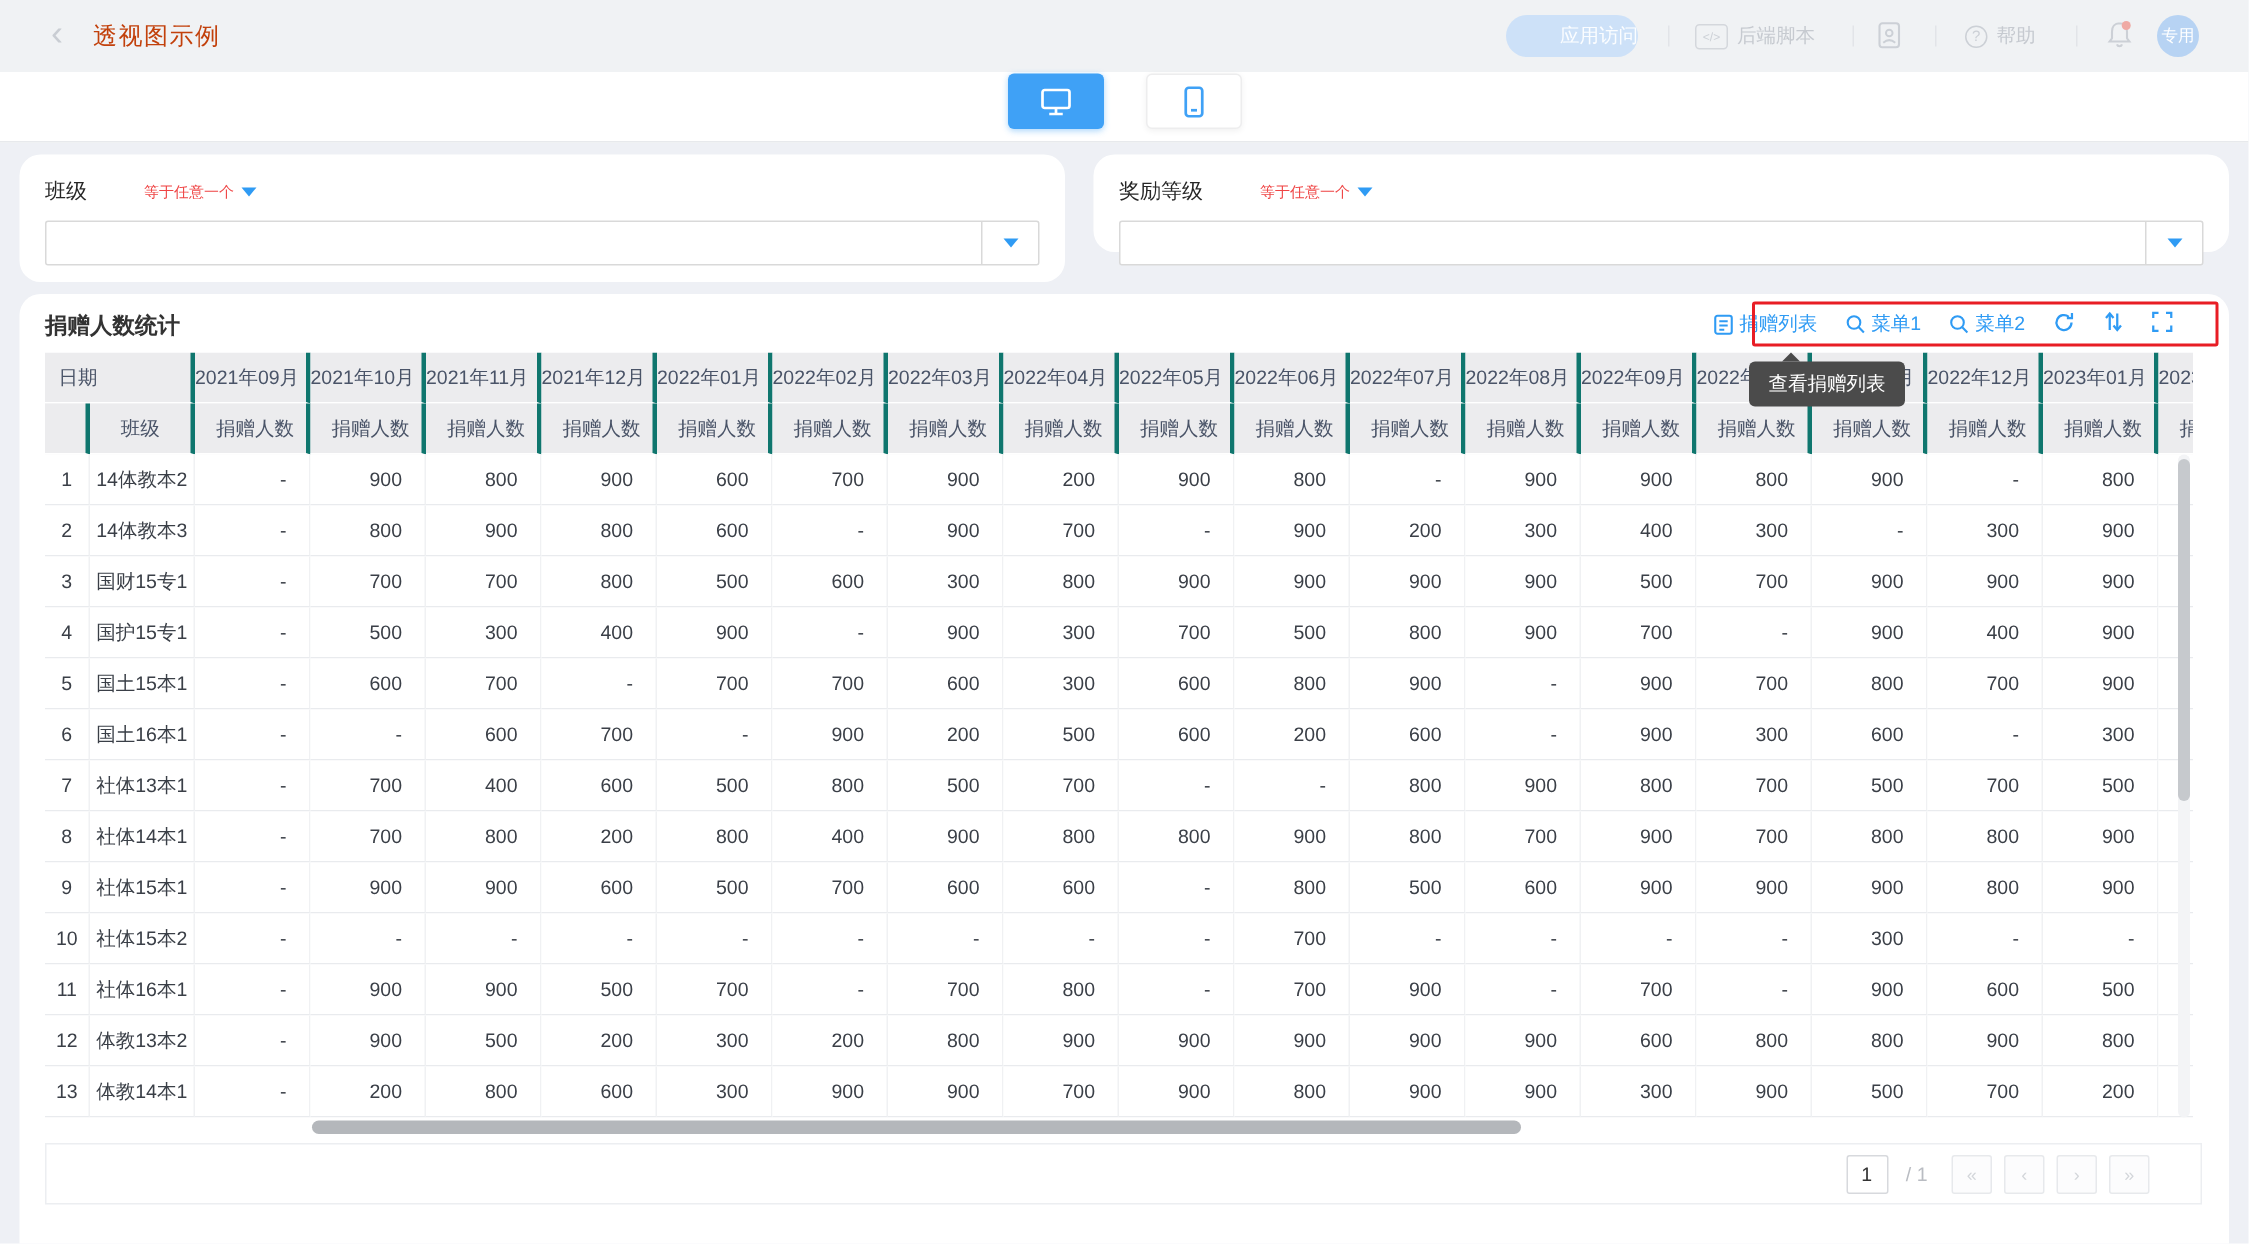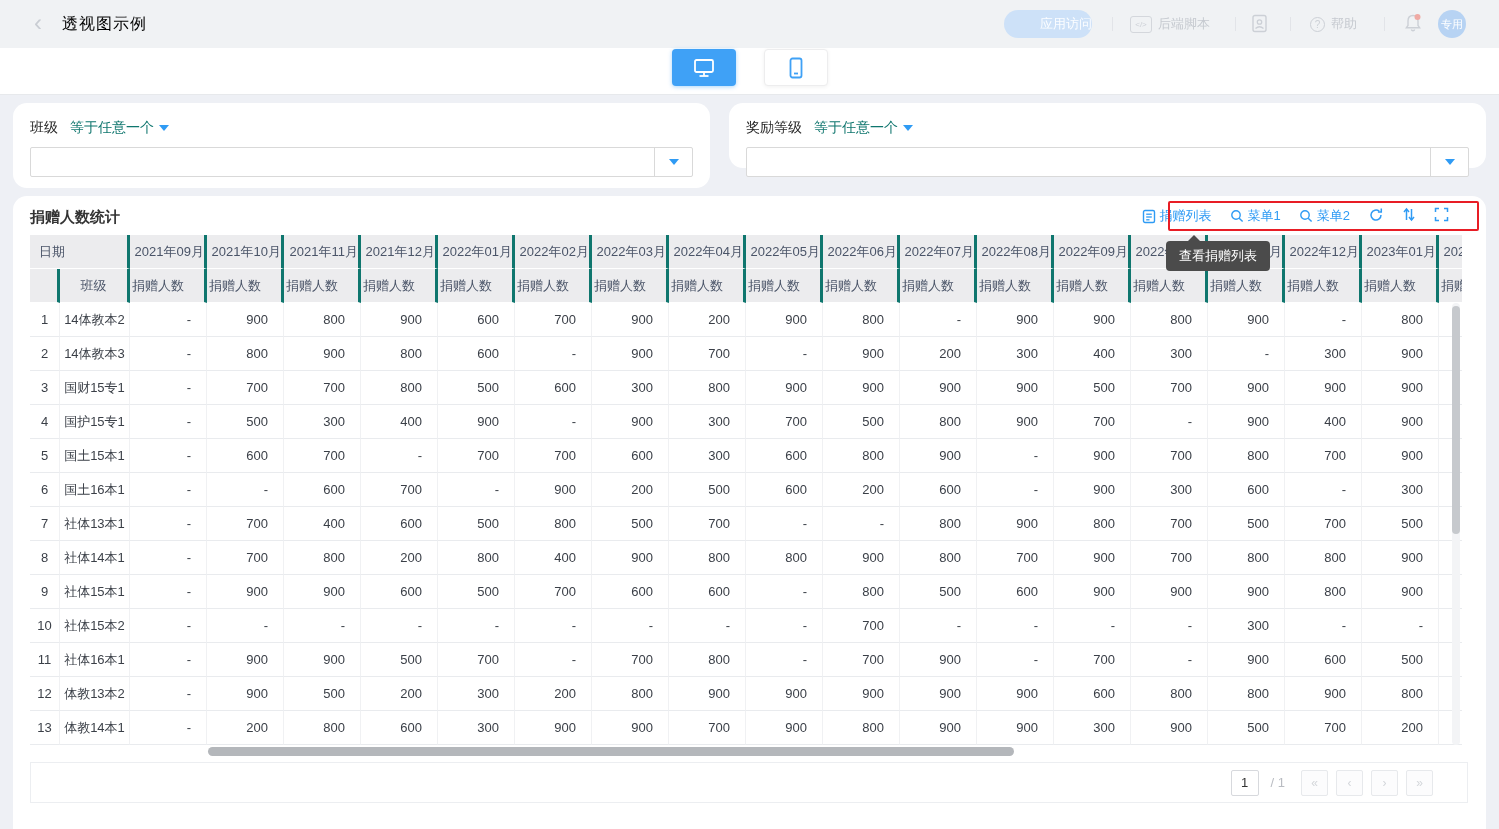--- a/index.html
+++ b/index.html
@@ -3,42 +3,42 @@
 <meta charset="utf-8">
 <style>
   * { margin:0; padding:0; box-sizing:border-box; }
   html,body { width:1499px; height:829px; }
   body { font-family:"Liberation Sans","DejaVu Sans",sans-serif; background:#eef0f5; position:relative; overflow:hidden; }
   .abs { position:absolute; }
 
   
   .topbar { left:0; top:0; width:1499px; height:48px; background:#f0f2f4; }
   .back-chev { left:26px; top:9px; font-size:24px; color:#c9cdd3; width:24px; text-align:center; cursor:pointer; }
-  .app-title { left:62px; top:14px; font-size:16px; color:#000000; letter-spacing:1px; }
+  .app-title { left:62px; top:14px; font-size:16px; color:#c2410c; letter-spacing:1px; }
   .pill { left:1004px; top:10px; width:88px; height:28px; background:#cde1f8; border-radius:14px; color:#fbfdff; font-size:13px; text-align:right; line-height:28px; }
   .tb-div { width:1px; height:14px; background:#e2e4e8; top:17px; }
   .tb-item { top:15px; font-size:13px; color:#c6cad0; display:flex; align-items:center; gap:6px; }
   .code-box { width:22px; height:17px; border:1px solid #d4d7dc; border-radius:3px; font-size:8px; color:#ccd0d6; text-align:center; line-height:15px; }
   .help-circ { width:15px; height:15px; border:1px solid #ccd0d6; border-radius:50%; font-size:10px; color:#ccd0d6; text-align:center; line-height:14px; }
   .avatar { left:1438px; top:10px; width:28px; height:28px; border-radius:50%; background:#b7d3f3; color:#fff; font-size:11px; text-align:center; line-height:28px; }
 
   
   .togglebar { left:0; top:48px; width:1499px; height:47px; background:#ffffff; border-bottom:1px solid #e7e9ec; }
   .dev-btn { top:1px; width:64px; height:37px; border-radius:4px; display:flex; align-items:center; justify-content:center; cursor:pointer; }
   .dev-desktop { left:672px; background:#3fa1f6; box-shadow:0 1px 4px rgba(47,155,244,.4); }
   .dev-mobile { left:764px; background:#fff; border:1px solid #ededee; box-shadow:0 1px 4px rgba(0,0,0,.06); }
   .close-x { left:1452px; top:56px; width:28px; height:28px; cursor:pointer; }
 
   
   .card { background:#fff; border-radius:14px; }
   .f-card-l { left:13px; top:103px; width:697px; height:85px; }
   .f-card-r { left:729px; top:103px; width:757px; height:65px; }
   .f-label-row { position:absolute; left:17px; top:16px; display:flex; align-items:center; gap:12px; }
   .f-name { font-size:14px; color:#262626; }
-  .f-op { font-size:14px; color:#0f766e; cursor:pointer; display:flex; align-items:center; gap:5px; }
+  .f-op { font-size:10px; color:#ef4444; cursor:pointer; display:flex; align-items:center; gap:5px;margin-left:26px; }
   .caret-down { width:0; height:0; border-left:5px solid transparent; border-right:5px solid transparent; border-top:6px solid #2f9bf4; }
   .f-input { position:absolute; left:17px; top:44px; height:30px; border:1px solid #d9d9d9; border-radius:2px; background:#fff; display:flex; cursor:text; }
   .f-card-l .f-input { width:663px; }
   .f-card-r .f-input { width:723px; }
   .f-input .grow { flex:1; }
   .f-addon { width:38px; border-left:1px solid #d9d9d9; display:flex; align-items:center; justify-content:center; cursor:pointer; }
 
   
   .t-card { left:13px; top:196px; width:1473px; height:751px; }
   .t-title { position:absolute; left:17px; top:12px; font-size:15px; font-weight:bold; color:#333; }
@@ -50,22 +50,22 @@
 
   
   .tbl-wrap { position:absolute; left:17px; top:39px; width:1432px; height:510px; overflow:hidden; }
   .trow { display:flex; height:34px; }
   .cell { flex:0 0 auto; font-size:13px; line-height:33px; overflow:hidden; white-space:nowrap; }
   .hcell { background:#ececee; color:#4a5468; border-right:3px solid #0f766e; border-bottom:1px solid #fff; }
   .corner { width:100px; padding-left:9px; }
   .c-num { width:30px; text-align:center; }
   .c-class { width:70px; text-align:center; }
   .c-val { width:77px; text-align:right; padding-right:15px; }
-  .hsub { text-align:right; padding-right:20px; }
-  .hmonth { text-align:right; padding-right:0; }
+  .hsub { text-align:right; padding-right:8px; }
+  .hmonth { text-align:left; padding-right:0; }
   .bcell { color:#3a3f47; border-right:1px solid #f0f1f3; border-bottom:1px solid #e9ebee; background:#fff; }
   .vscroll-track { position:absolute; left:1439px; top:107px; width:8px; height:442px; background:#f3f4f6; border-radius:4px; }
   .vscroll-thumb { position:absolute; left:1439px; top:110px; width:8px; height:228px; background:#c6c9cd; border-radius:4px; cursor:grab; }
   .hscroll-thumb { position:absolute; left:195px; top:551px; width:806px; height:9px; background:#b4b7bb; border-radius:5px; cursor:grab; }
 
   
   .pag-box { position:absolute; left:17px; top:566px; width:1438px; height:41px; border:1px solid #eceef1; display:flex; align-items:center; justify-content:flex-end; gap:8px; padding-right:34px; background:#fff; }
   .pag-input { width:28px; height:26px; border:1px solid #d7d9dd; border-radius:2px; text-align:center; line-height:24px; font-size:13px; color:#333; }
   .pag-total { font-size:13px; color:#b9bcc2; margin:0 8px 0 4px; }
   .pag-btn { width:27px; height:26px; border:1px solid #e7e9ec; border-radius:2px; background:#fcfcfd; color:#d3d6da; font-size:12px; text-align:center; line-height:24px; cursor:default; }

